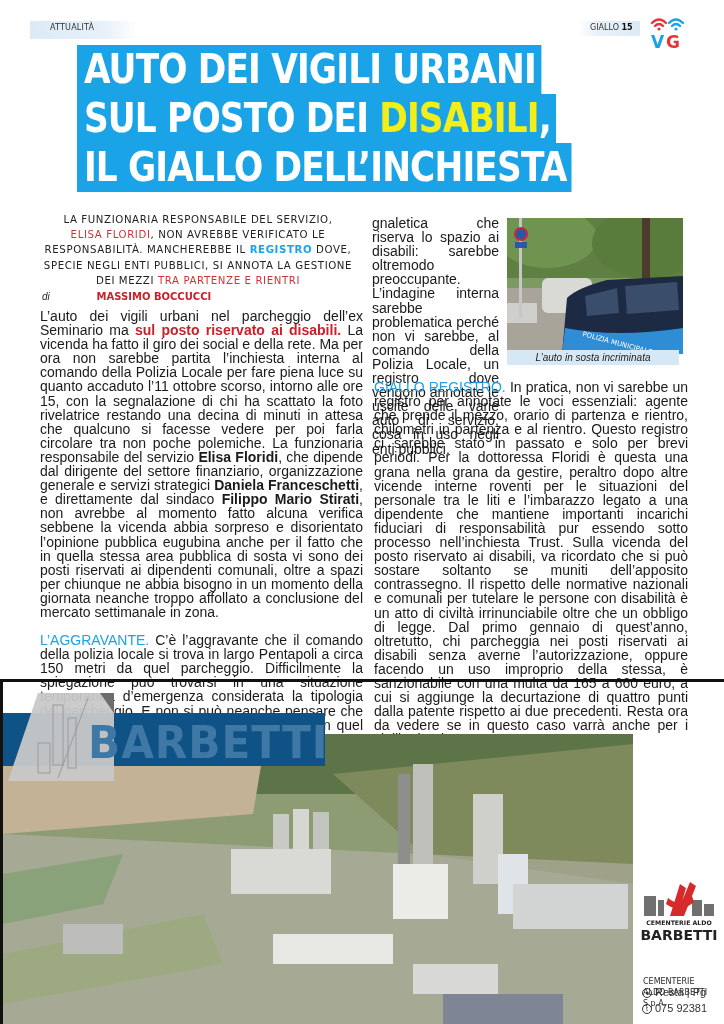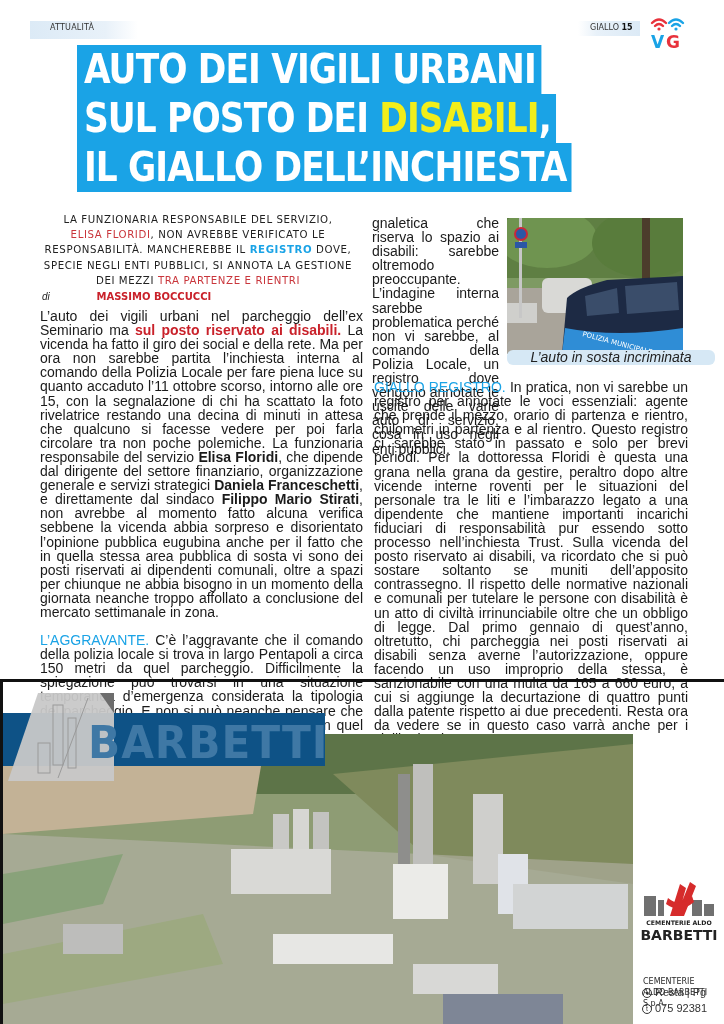--- a/index.html
+++ b/index.html
@@ -55,23 +55,23 @@
   .col2b { position: absolute; left: 374px; top: 380px; width: 314px; }
   .lead-red { color: #c9212a; font-weight: bold; }
   .kick { color: #1aa3e6; font-weight: normal; }
   b.strong { font-weight: bold; }
 
   .photo {
     position: absolute; left: 507px; top: 218px; width: 176px; height: 136px;
     overflow: hidden; background: #6f8a57;
   }
   .caption {
-    position: absolute; left: 507px; top: 350px; width: 208px; height: 15px;
-    background: #d6e8f5; font-style: italic; font-size: 14px; text-align: center;
-    color: #222; line-height: 15px; border-radius: 6px;
+    position: absolute; left: 507px; top: 350px; width: 172px; height: 15px;
+    background: #d6e8f5; font-style: italic; font-size: 10px; text-align: center;
+    color: #222; line-height: 15px;
   }
 
   .ad { position: absolute; left: 0; top: 679px; width: 724px; height: 345px; border-top: 3px solid #111; }
   .ad-frame-left { position: absolute; left: 0; top: 679px; width: 3px; height: 345px; background: #111; }
   .ad-photo { position: absolute; left: 3px; top: 734px; width: 630px; height: 290px; overflow: hidden; }
   .ad-band {
     position: absolute; left: 3px; top: 713px; width: 322px; height: 53px;
     background: #0e5286;
   }
   .ad-band-text {

